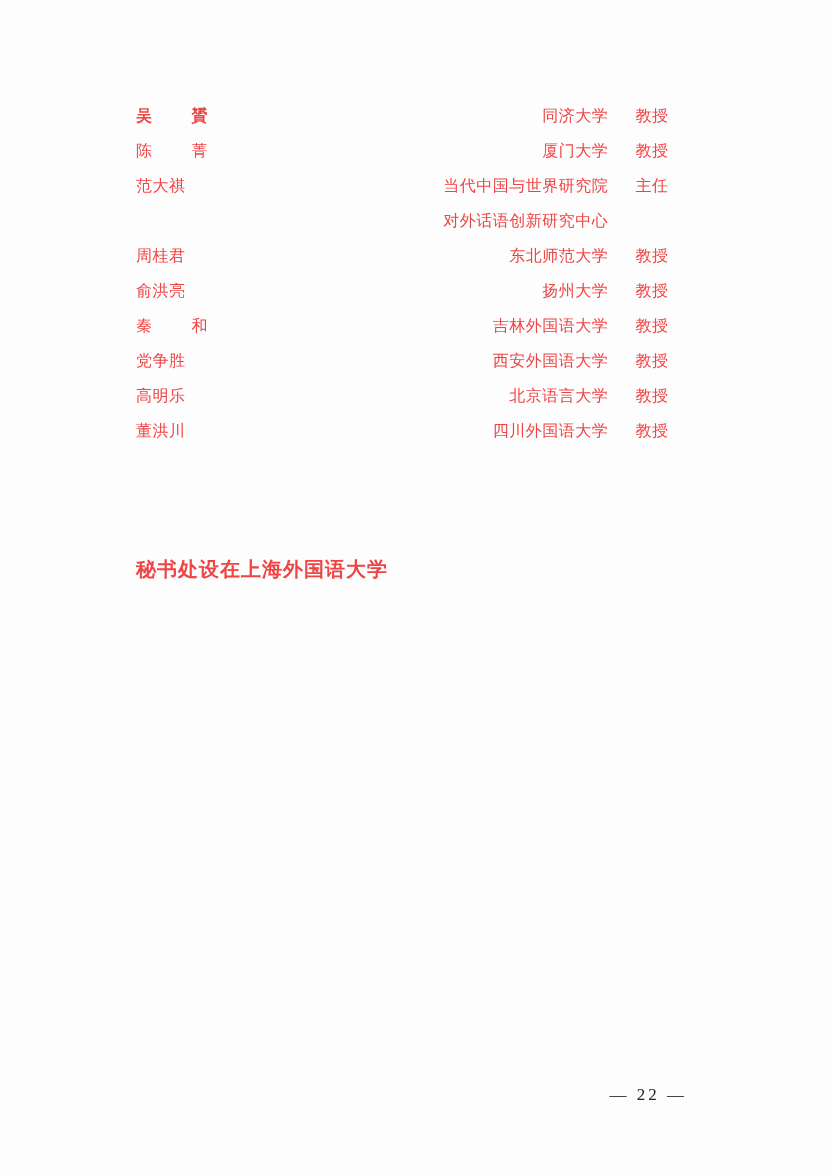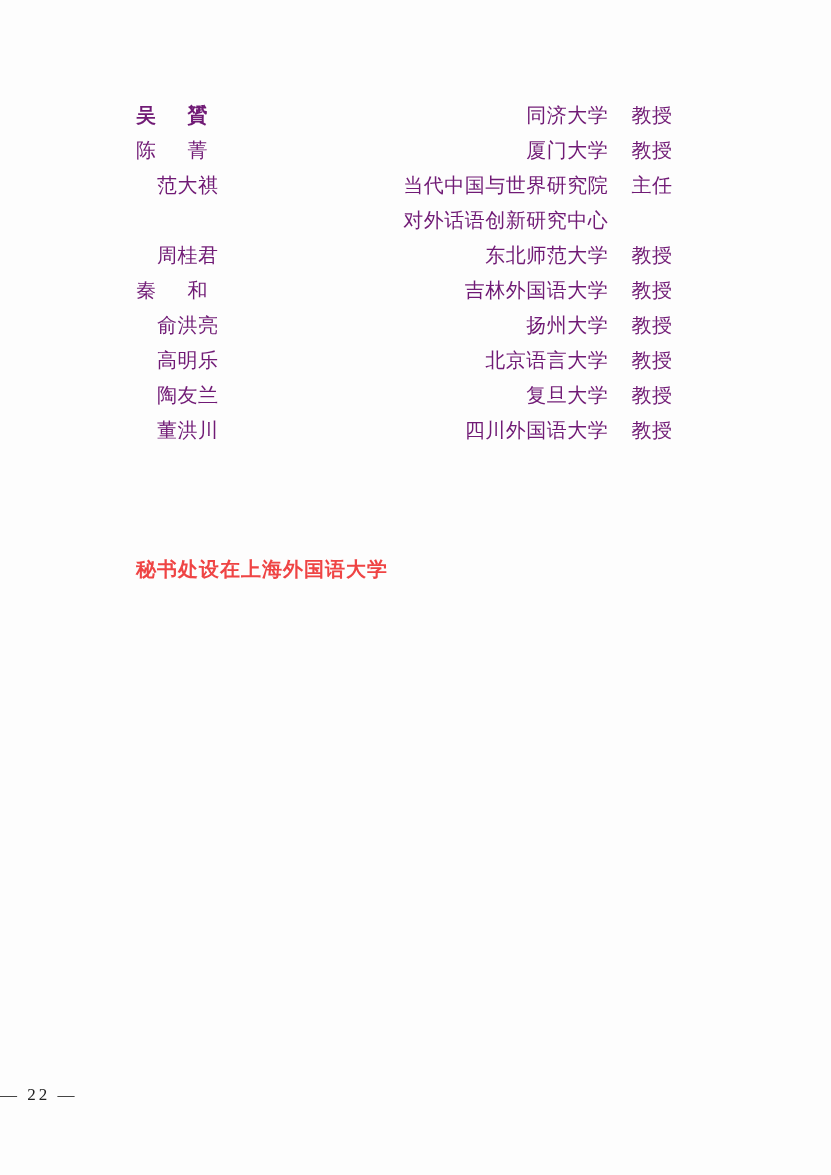--- a/index.html
+++ b/index.html
@@ -32,24 +32,24 @@
   .roster {
     width: 100%;
     border-collapse: collapse;
   }
   .roster tr {
     height: 35px;
   }
   .roster td {
     padding: 0;
     vertical-align: top;
-    font-size: 20px;
+    font-size: 16px;
     line-height: 35px;
     letter-spacing: 0.5px;
-    color: #701a75;
+    color: #ef4444;
     white-space: nowrap;
   }
   td.col-name {
     width: 110px;
   }
   td.col-affil {
     width: 320px;
     text-align: right;
   }
   td.col-title {
@@ -58,21 +58,20 @@
   }
   .name-2 {
     display: inline-block;
     width: 72px;
     text-align: justify;
     text-align-last: justify;
   }
   .name-3 {
     display: inline-block;
     width: 72px;
-    margin-left: 21px;
   }
   .name-bold {
     font-weight: 700;
   }
   .affil-cont {
     padding-left: 0;
     margin-left: 16px;
   }
   .footer-note {
     position: absolute;
@@ -82,21 +81,21 @@
     font-weight: 700;
     letter-spacing: 1px;
     color: #ef4444;
     font-family: "Liberation Serif", "DejaVu Serif", serif;
   }
   .page-number {
     position: absolute;
     left: 0;
     top: 1085px;
     width: 687px;
-    text-align: left;
+    text-align: right;
     font-size: 17px;
     letter-spacing: 3px;
     color: #222222;
   }
 </style>
 </head>
 <body>
 
 <div class="page">
 
@@ -122,37 +121,37 @@
           <td class="col-name"></td>
           <td class="col-affil affil-cont">对外话语创新研究中心</td>
           <td class="col-title"></td>
         </tr>
         <tr>
           <td class="col-name"><span class="name-3">周桂君</span></td>
           <td class="col-affil">东北师范大学</td>
           <td class="col-title">教授</td>
         </tr>
         <tr>
+          <td class="col-name"><span class="name-3">俞洪亮</span></td>
+          <td class="col-affil">扬州大学</td>
+          <td class="col-title">教授</td>
+        </tr>
+        <tr>
           <td class="col-name"><span class="name-2">秦  和</span></td>
           <td class="col-affil">吉林外国语大学</td>
           <td class="col-title">教授</td>
         </tr>
         <tr>
-          <td class="col-name"><span class="name-3">俞洪亮</span></td>
-          <td class="col-affil">扬州大学</td>
+          <td class="col-name"><span class="name-3">党争胜</span></td>
+          <td class="col-affil">西安外国语大学</td>
           <td class="col-title">教授</td>
         </tr>
         <tr>
           <td class="col-name"><span class="name-3">高明乐</span></td>
           <td class="col-affil">北京语言大学</td>
-          <td class="col-title">教授</td>
-        </tr>
-        <tr>
-          <td class="col-name"><span class="name-3">陶友兰</span></td>
-          <td class="col-affil">复旦大学</td>
           <td class="col-title">教授</td>
         </tr>
         <tr>
           <td class="col-name"><span class="name-3">董洪川</span></td>
           <td class="col-affil">四川外国语大学</td>
           <td class="col-title">教授</td>
         </tr>
       </tbody>
     </table>
   </div>

